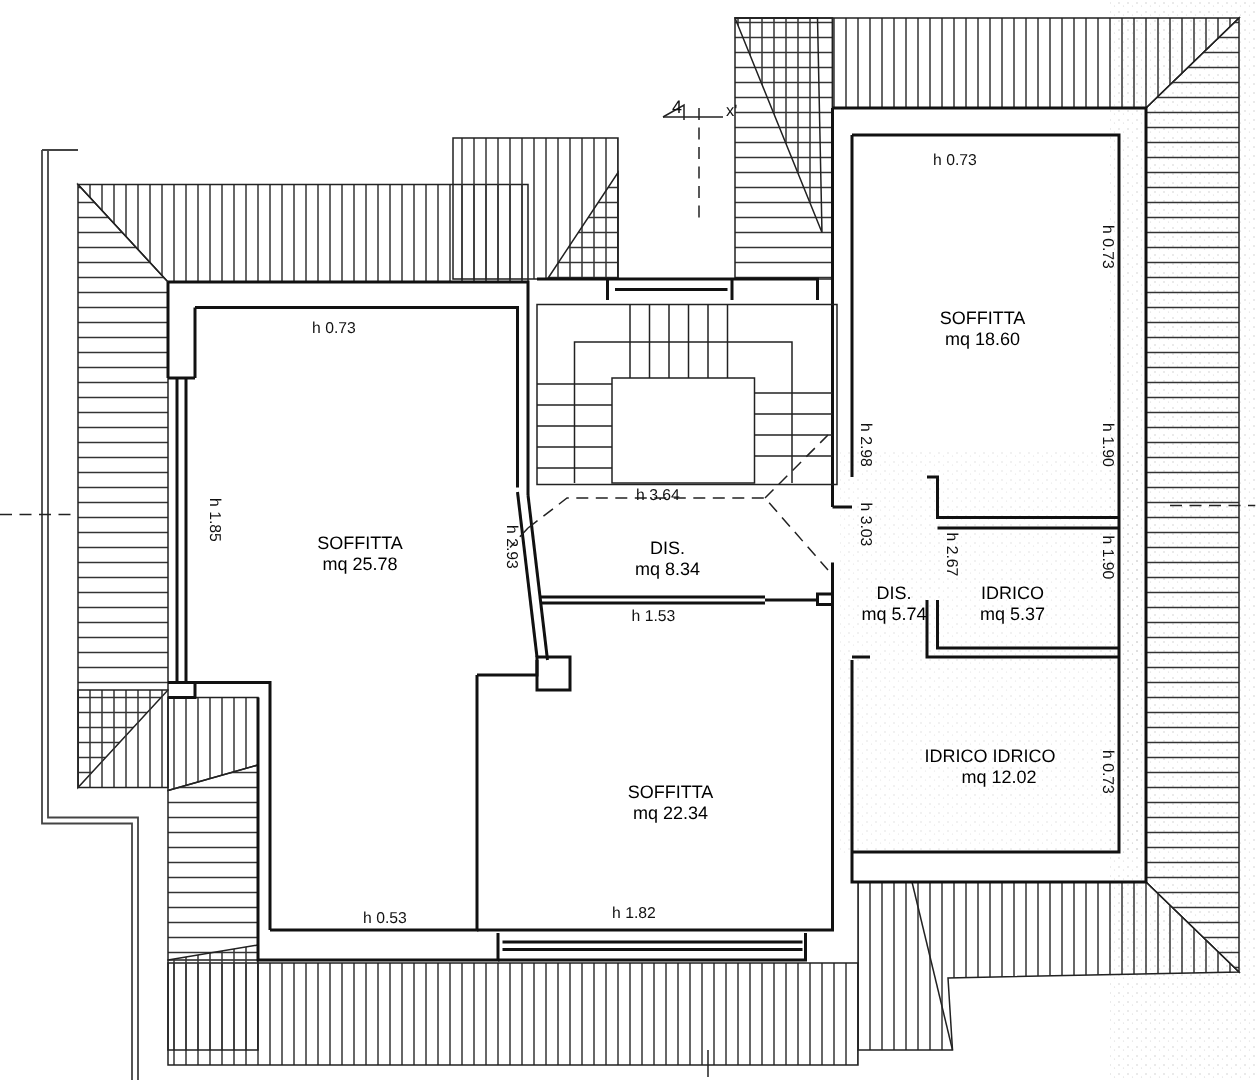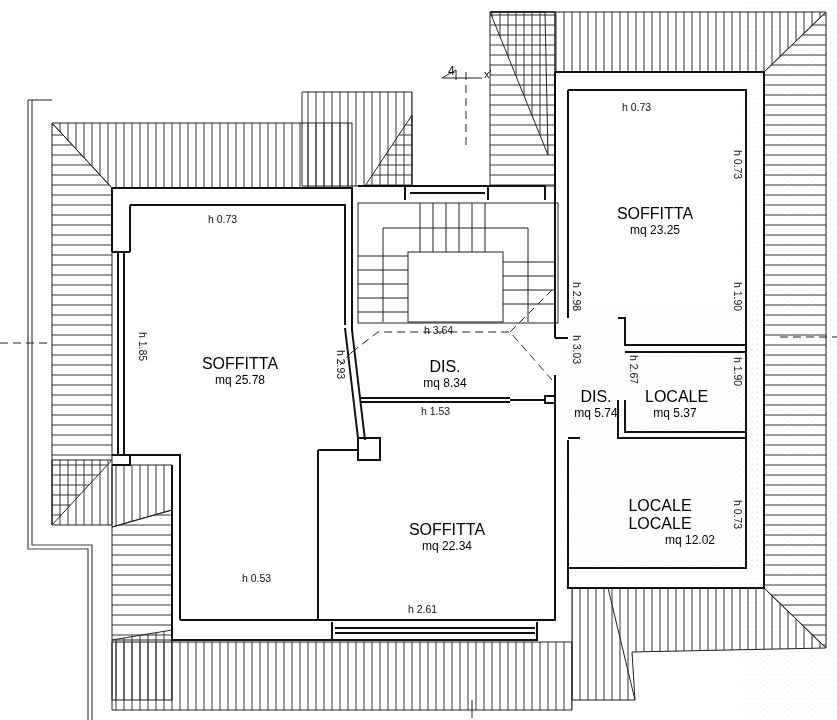--- a/index.html
+++ b/index.html
@@ -1,19 +1,19 @@
 <!DOCTYPE html>
 <html><head>
 <meta charset="utf-8">
 <style>
   html, body { margin:0; padding:0; background:#ffffff; }
   body { width:837px; height:720px; overflow:hidden; position:relative; font-family:"Liberation Sans", sans-serif; }
   #plan { position:absolute; left:0; top:0; width:837px; height:720px; }
   .lbl { position:absolute; font-family:"Liberation Sans", sans-serif; color:#111; font-size:11px; line-height:12px; white-space:nowrap; }
-  .room-name { font-size:16px; text-align:center; }
+  .room-name { font-size:12px; text-align:center; }
   .room-area { font-size:12px; text-align:center; }
   .h-lbl { font-size:10.5px; }
   .rot { transform-origin:0 0; transform:rotate(90deg); }
   .room { position:absolute; text-align:center; }
   .marker { position:absolute; font-size:12px; color:#111; }
 </style>
 </head>
 <body>
 
 <svg id="plan" viewBox="0 0 837 720" xmlns="http://www.w3.org/2000/svg">
@@ -153,21 +153,21 @@
 
 <div class="room" style="left:195px; top:355px; width:90px;">
   <div class="room-name">SOFFITTA</div>
   <div class="room-area">mq 25.78</div>
 </div>
 <div class="lbl h-lbl" style="left:208px; top:213px;">h 0.73</div>
 <div class="lbl h-lbl rot" style="left:149px; top:332px;">h 1.85</div>
 
 <div class="room" style="left:610px; top:205px; width:90px;">
   <div class="room-name">SOFFITTA</div>
-  <div class="room-area">mq 23.25</div>
+  <div class="room-area">mq 18.60</div>
 </div>
 <div class="lbl h-lbl" style="left:622px; top:101px;">h 0.73</div>
 <div class="lbl h-lbl rot" style="left:744px; top:150px;">h 0.73</div>
 <div class="lbl h-lbl rot" style="left:744px; top:282px;">h 1.90</div>
 
 <div class="room" style="left:410px; top:358px; width:70px;">
   <div class="room-name">DIS.</div>
   <div class="room-area">mq 8.34</div>
 </div>
 <div class="lbl h-lbl" style="left:424px; top:324px;">h 3.64</div>
@@ -176,32 +176,32 @@
 
 <div class="room" style="left:568px; top:388px; width:56px;">
   <div class="room-name">DIS.</div>
   <div class="room-area">mq 5.74</div>
 </div>
 <div class="lbl h-lbl rot" style="left:583px; top:282px;">h 2.98</div>
 <div class="lbl h-lbl rot" style="left:583px; top:335px;">h 3.03</div>
 <div class="lbl h-lbl rot" style="left:640px; top:355px;">h 2.67</div>
 
 <div class="room" style="left:645px; top:388px; width:60px;">
-  <div class="room-name">LOCALE</div>
+  <div class="room-name">IDRICO</div>
   <div class="room-area">mq 5.37</div>
 </div>
 <div class="lbl h-lbl rot" style="left:744px; top:357px;">h 1.90</div>
 
 <div class="room" style="left:605px; top:497px; width:110px;">
-  <div class="room-name">LOCALE LOCALE</div>
-  <div class="room-area" style="text-align:right; padding-left:12px;">mq 12.02</div>
+  <div class="room-name">IDRICO IDRICO</div>
+  <div class="room-area" style="text-align:center; padding-left:12px;">mq 12.02</div>
 </div>
 <div class="lbl h-lbl rot" style="left:744px; top:500px;">h 0.73</div>
 
 <div class="room" style="left:402px; top:521px; width:90px;">
   <div class="room-name">SOFFITTA</div>
   <div class="room-area">mq 22.34</div>
 </div>
-<div class="lbl h-lbl" style="left:408px; top:603px;">h 2.61</div>
-<div class="lbl h-lbl" style="left:242px; top:572px;">h 0.53</div>
+<div class="lbl h-lbl" style="left:408px; top:603px;">h 1.82</div>
+<div class="lbl h-lbl" style="left:242px; top:606px;">h 0.53</div>
 
 <div class="marker" style="left:448px; top:64px;">4</div>
 <div class="marker" style="left:484px; top:68px; font-size:11px;">x'</div>
 
 </body></html>

